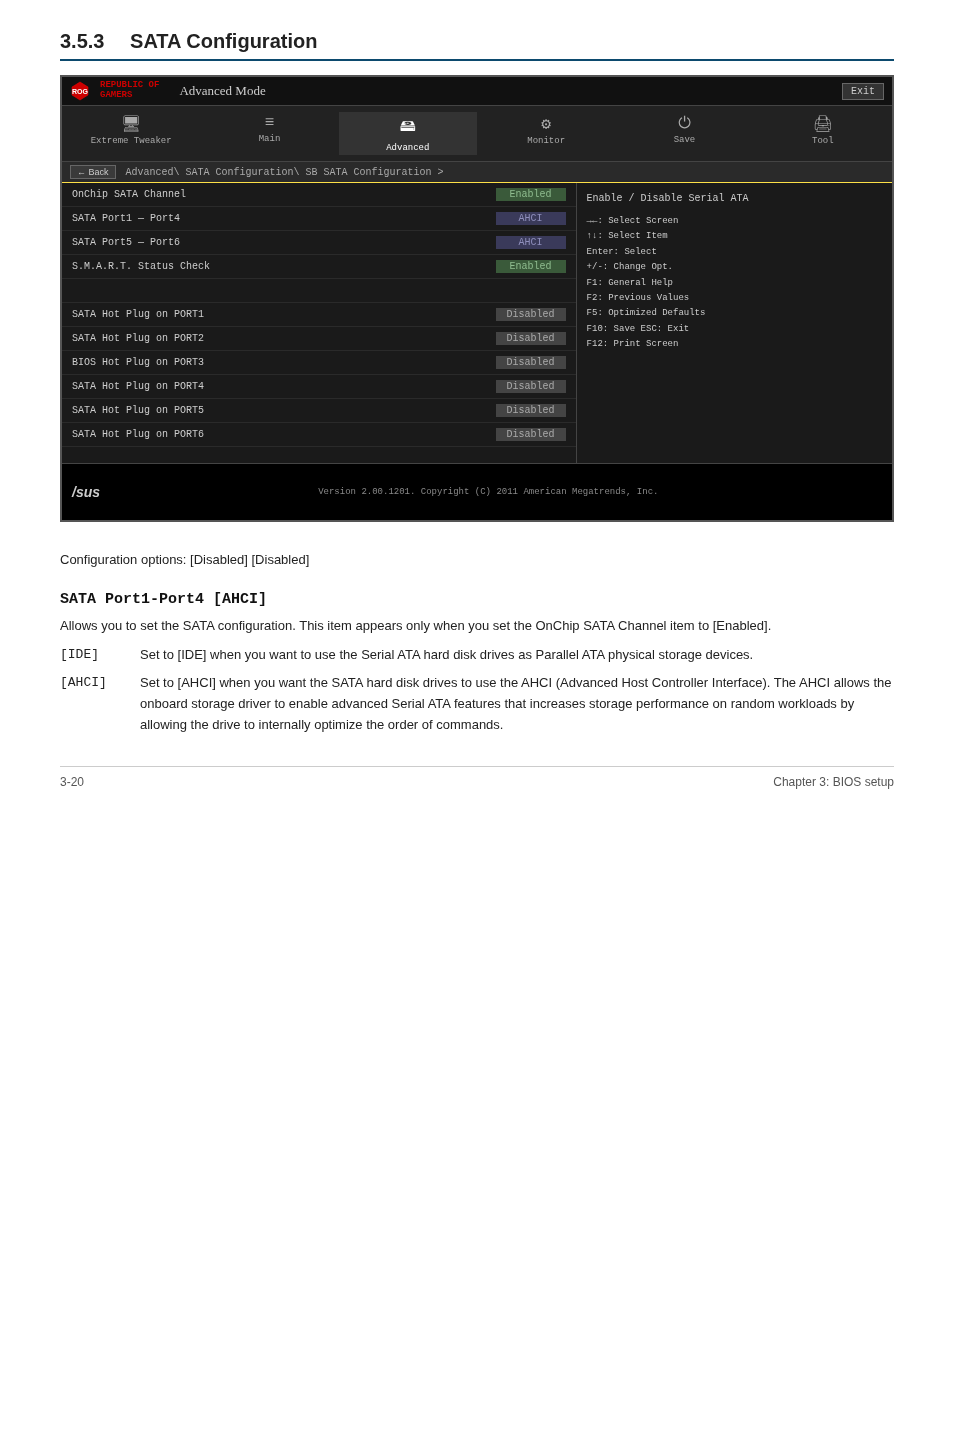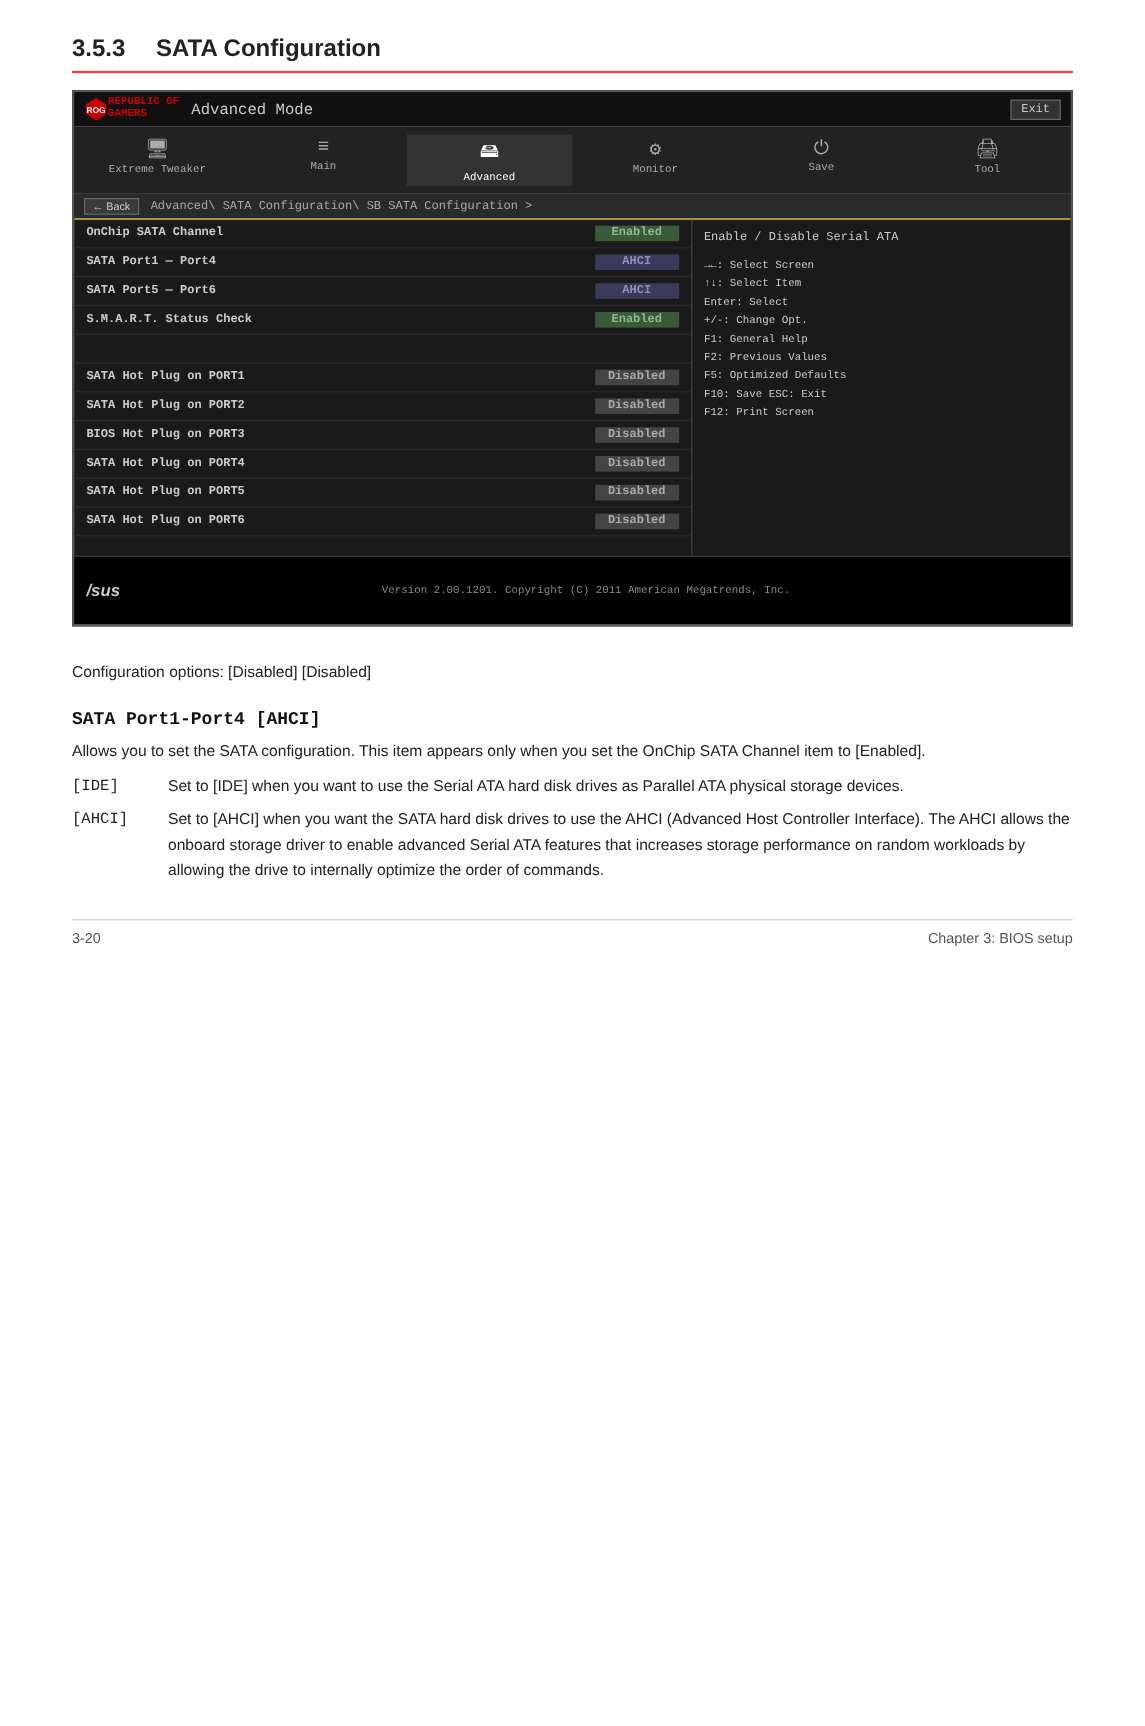--- a/index.html
+++ b/index.html
@@ -14,21 +14,21 @@
     .page-container {
       width: 954px;
       padding: 30px 60px 40px 60px;
     }
 
     
     .section-title {
       font-size: 20px;
       font-weight: bold;
       margin-bottom: 14px;
-      border-bottom: 2px solid #ef4444;
+      border-bottom: 2px solid #0c4a6e;
       padding-bottom: 6px;
     }
 
     .section-title .num {
       margin-right: 20px;
     }
 
     .intro-text {
       font-size: 13.5px;
       line-height: 1.6;
@@ -56,34 +56,34 @@
       align-items: center;
       background: #111;
       border-bottom: 1px solid #444;
       padding: 4px 8px;
       justify-content: space-between;
     }
 
     .bios-logo-area {
       display: flex;
       align-items: center;
-      gap: 0;
+      gap: 10px;
     }
 
     .bios-logo-text {
       font-size: 9px;
       color: #cc0000;
       font-weight: bold;
       line-height: 1.1;
     }
 
     .bios-mode-title {
       color: #ccc;
       font-size: 13px;
-      font-family: Liberation Mono, monospace;
+      font-family: Liberation Serif, serif;
       margin-left: 10px;
     }
 
     .bios-exit-btn {
       background: #333;
       border: 1px solid #666;
       color: #ccc;
       font-size: 10px;
       padding: 2px 8px;
       font-family: 'Courier New', monospace;
@@ -141,21 +141,20 @@
 
     
     .bios-content {
       display: flex;
       min-height: 280px;
     }
 
     .bios-left {
       flex: 0 0 62%;
       border-right: 1px solid #444;
-      font-weight: bold;
     }
 
     .bios-right {
       flex: 1;
       padding: 10px;
       font-size: 10px;
       color: #aaa;
     }
 
     .bios-row {

